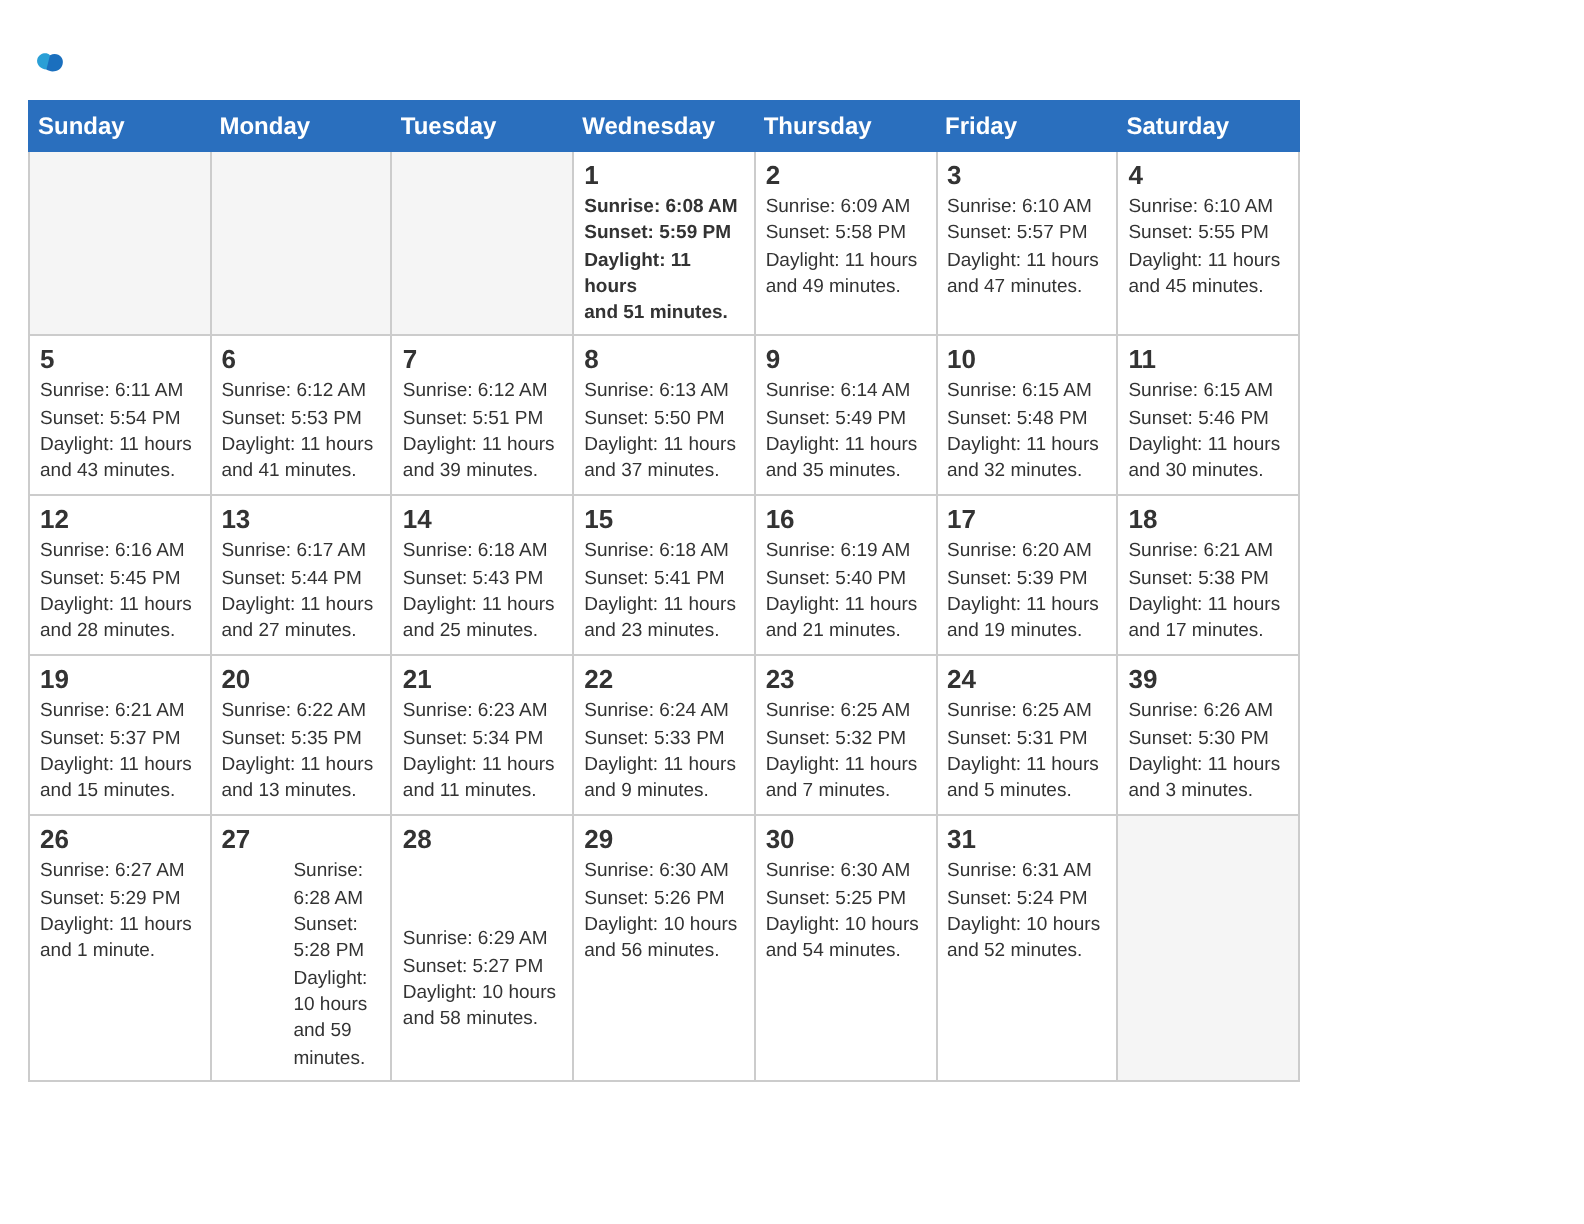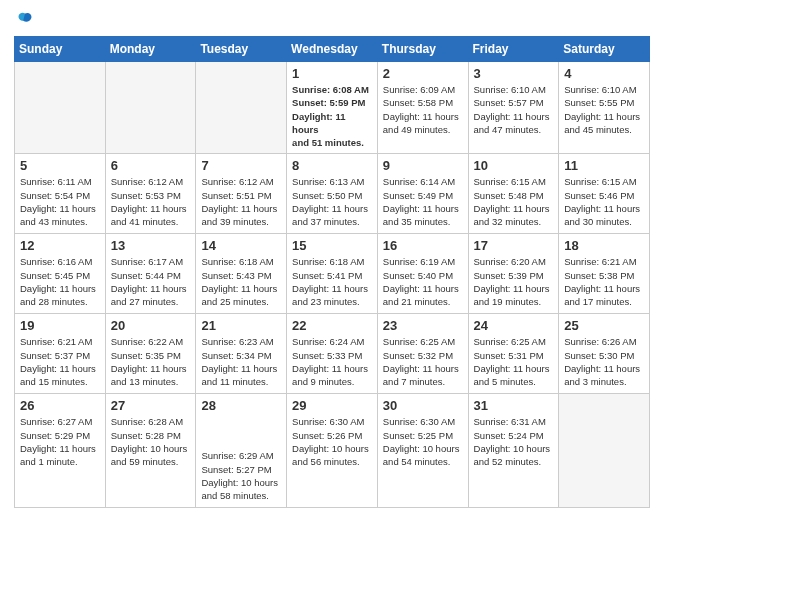--- a/index.html
+++ b/index.html
@@ -4,21 +4,21 @@
   <style>
     * { box-sizing: border-box; margin: 0; padding: 0; }
     body {
       font-family: Arial, sans-serif;
       background: #fff;
       width: 792px;
       min-height: 612px;
     }
     .container {
       width: 664px;
-      padding: 10px 14px 14px 14px;
+      padding: 24px 14px 14px 14px;
     }
     .header {
       display: flex;
       justify-content: space-between;
       align-items: flex-start;
       margin-bottom: 8px;
     }
     .logo {
       display: flex;
       flex-direction: column;
@@ -299,38 +299,38 @@
 and 7 minutes.</div>
           </td>
           <td>
             <div class="day-num">24</div>
             <div class="day-info" style="white-space: pre-line;">Sunrise: 6:25 AM
 Sunset: 5:31 PM
 Daylight: 11 hours
 and 5 minutes.</div>
           </td>
           <td>
-            <div class="day-num">25</div>
+            <div class="day-num">39</div>
             <div class="day-info" style="white-space: pre-line;">Sunrise: 6:26 AM
 Sunset: 5:30 PM
 Daylight: 11 hours
 and 3 minutes.</div>
           </td>
         </tr>
         <tr>
           <td>
             <div class="day-num">26</div>
             <div class="day-info" style="white-space: pre-line;">Sunrise: 6:27 AM
 Sunset: 5:29 PM
 Daylight: 11 hours
 and 1 minute.</div>
           </td>
           <td>
             <div class="day-num">27</div>
-            <div class="day-info" style="white-space: pre-line;">Sunrise: 6:28 AM
+            <div class="day-info" style="white-space: pre-line; margin-left: 36px;">Sunrise: 6:28 AM
 Sunset: 5:28 PM
 Daylight: 10 hours
 and 59 minutes.</div>
           </td>
           <td>
             <div class="day-num">28</div>
             <div class="day-info" style="white-space: pre-line; margin-top: 36px;">Sunrise: 6:29 AM
 Sunset: 5:27 PM
 Daylight: 10 hours
 and 58 minutes.</div>

